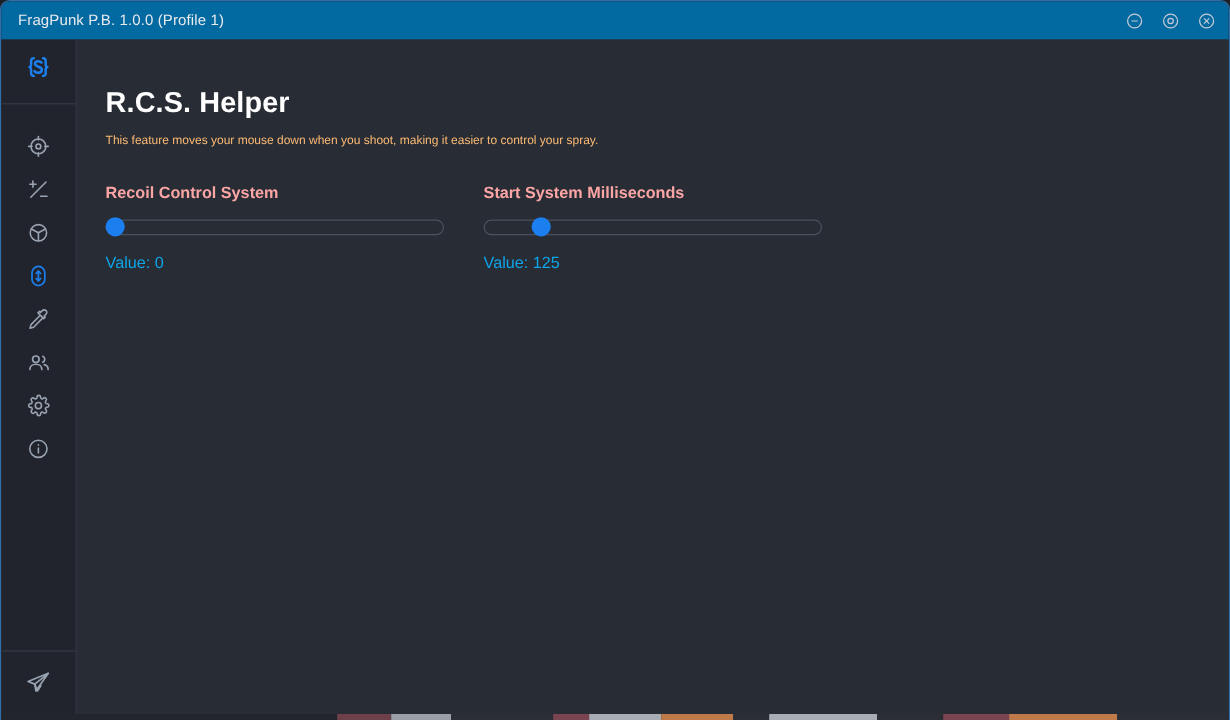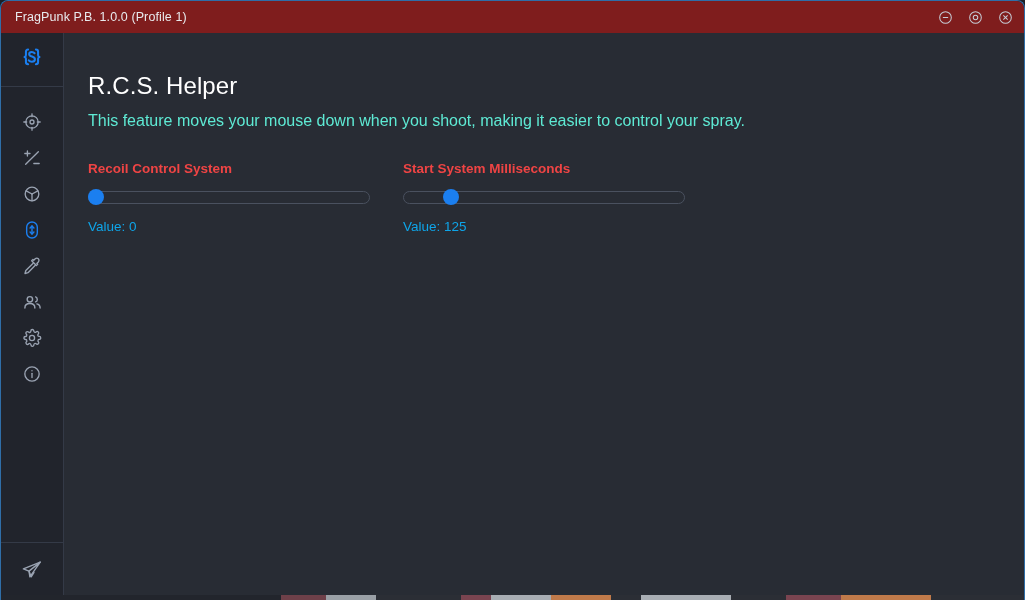--- a/index.html
+++ b/index.html
@@ -23,21 +23,21 @@
     border-bottom: none;
     overflow: hidden;
     display: flex;
     flex-direction: column;
   }
 
   
   .titlebar {
     height: 32px;
     flex: 0 0 32px;
-    background: #7f1d1d;
+    background: #0369a1;
     display: flex;
     align-items: center;
     justify-content: space-between;
     padding: 0 10px 0 14px;
     border-top-left-radius: 7px;
     border-top-right-radius: 7px;
     user-select: none;
   }
   .titlebar-title {
     font-size: 12.5px;
@@ -105,42 +105,42 @@
 
   
   .content {
     flex: 1 1 auto;
     padding: 40px 0 0 24px;
     min-width: 0;
     background: #282c34;
   }
   .page-title {
     font-size: 24px;
-    font-weight: normal;
+    font-weight: bold;
     color: #ffffff;
     letter-spacing: .1px;
     line-height: 1.1;
   }
   .page-subtitle {
     margin-top: 12px;
-    font-size: 16px;
-    color: #5eead4;
+    font-size: 10px;
+    color: #fdba74;
     line-height: 1.3;
   }
 
   .sliders-row {
     margin-top: 29px;
     display: flex;
     gap: 33px;
   }
   .slider-block { width: 282px; }
   .slider-label {
     font-size: 13.5px;
     font-weight: bold;
-    color: #ef4444;
+    color: #fca5a5;
     margin-bottom: 13px;
   }
   .slider-track-wrap {
     position: relative;
     height: 16px;
     display: flex;
     align-items: center;
     cursor: pointer;
   }
   .slider-track {

